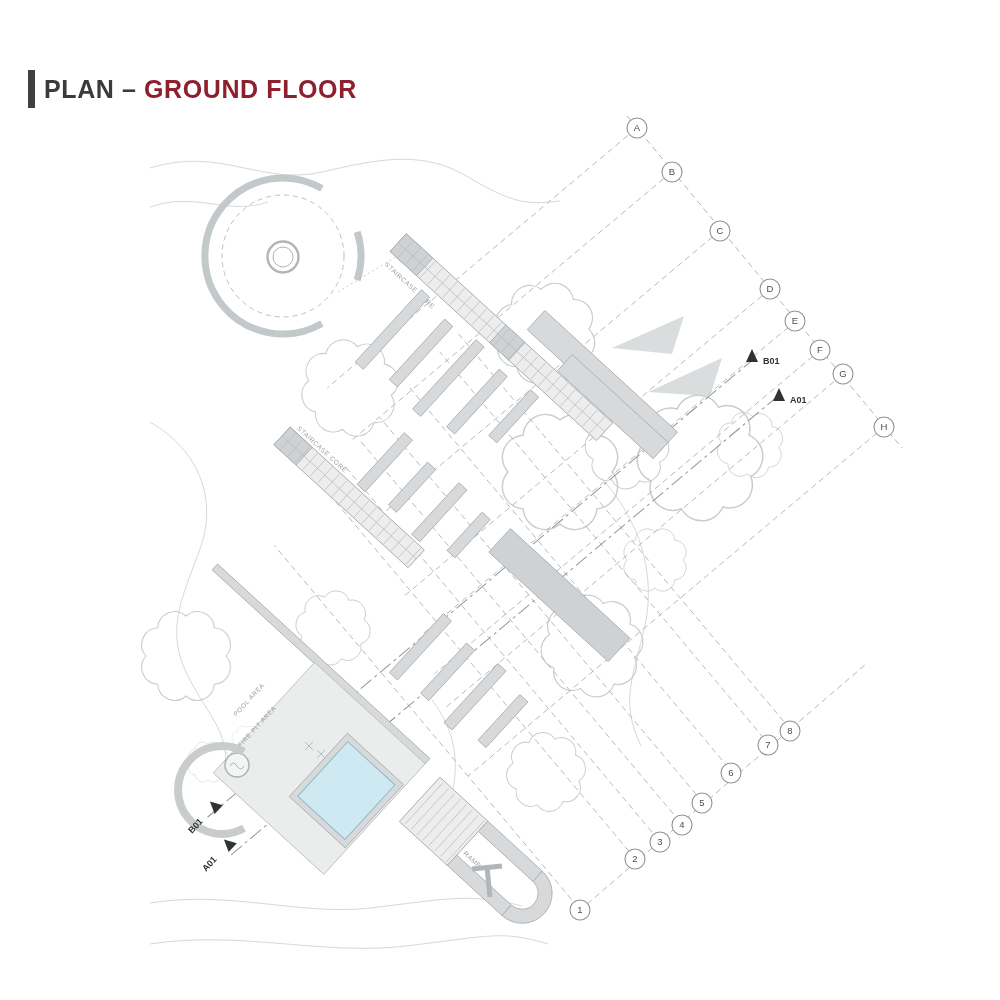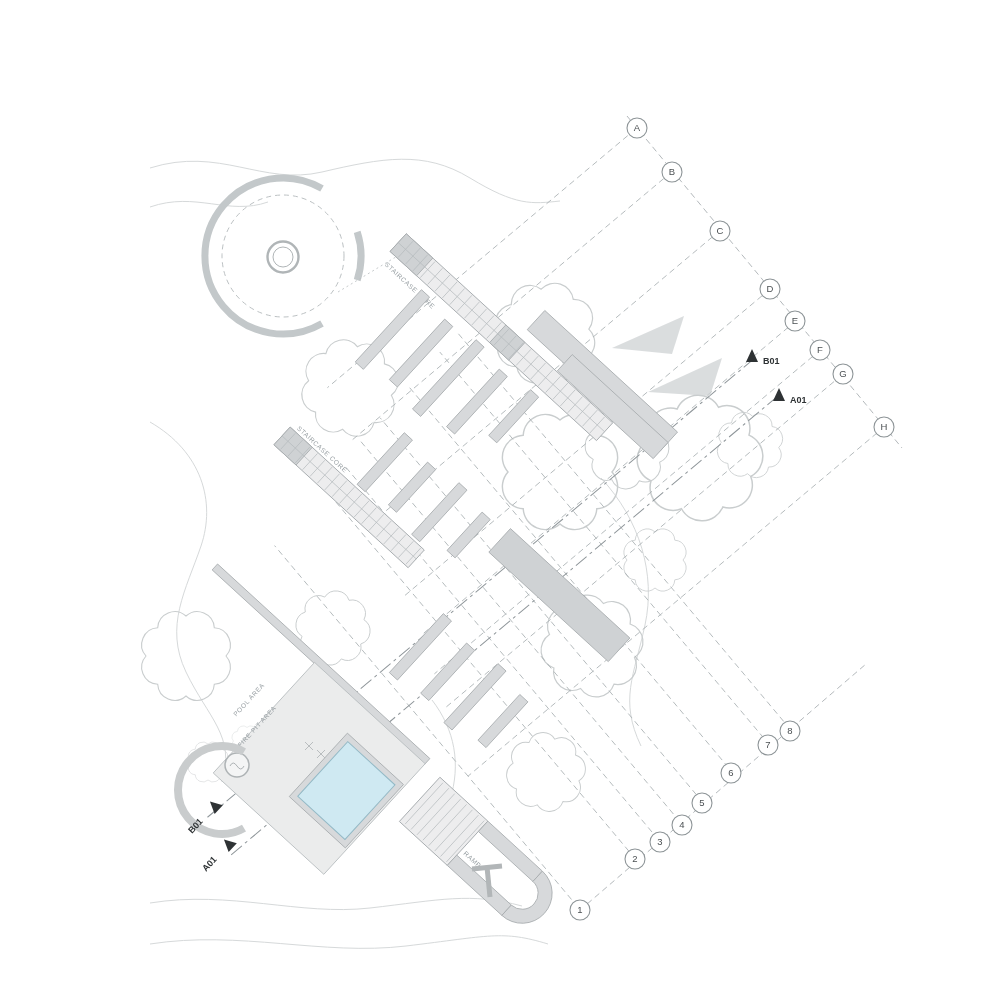--- a/index.html
+++ b/index.html
@@ -29,20 +29,24 @@
   .terrace{fill:#ebecec;stroke:#bbc0c2;stroke-width:.9;}
   .pool-water{fill:#cfe9f2;stroke:#93b9c6;stroke-width:1;}
   .ring{stroke:#c3c8ca;fill:none;}
   .cone{fill:#cdd1d3;opacity:.75;}
 </style>
 </head>
 <body>
 
 <div class="stage">
 
+  <div class="titlebar">
+    <div class="titlebar-accent"></div>
+    <h1><span>PLAN –</span> <span class="t-highlight">GROUND FLOOR</span></h1>
+  </div>
 
   <svg viewBox="0 0 1000 1000" width="1000" height="1000">
     <defs>
       <path id="treeShape" d="M40 0A17 17 0 0 1 28.3 28.3A17 17 0 0 1 0 40A17 17 0 0 1 -28.3 28.3A17 17 0 0 1 -40 0A17 17 0 0 1 -28.3 -28.3A17 17 0 0 1 0 -40A17 17 0 0 1 28.3 -28.3A17 17 0 0 1 40 0Z"></path>
     </defs>
 
     <g>
       <path class="contour" d="M150 168C220 146 262 186 322 172S424 150 470 178S532 204 560 201"></path>
       <path class="contour" d="M150 207C196 191 228 216 268 202"></path>
       <path class="contour" d="M150 422C202 452 216 502 201 546S164 626 186 672S236 736 222 782"></path>

